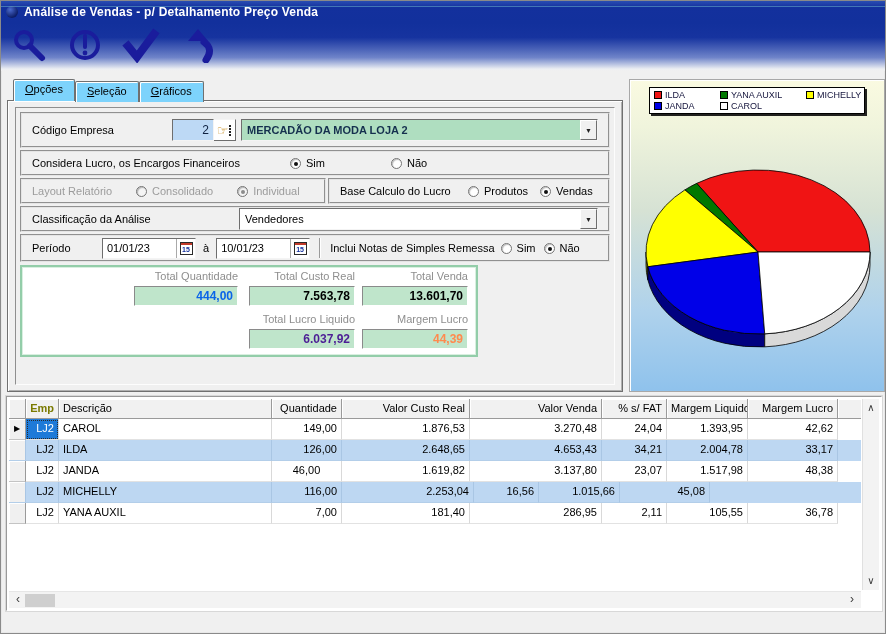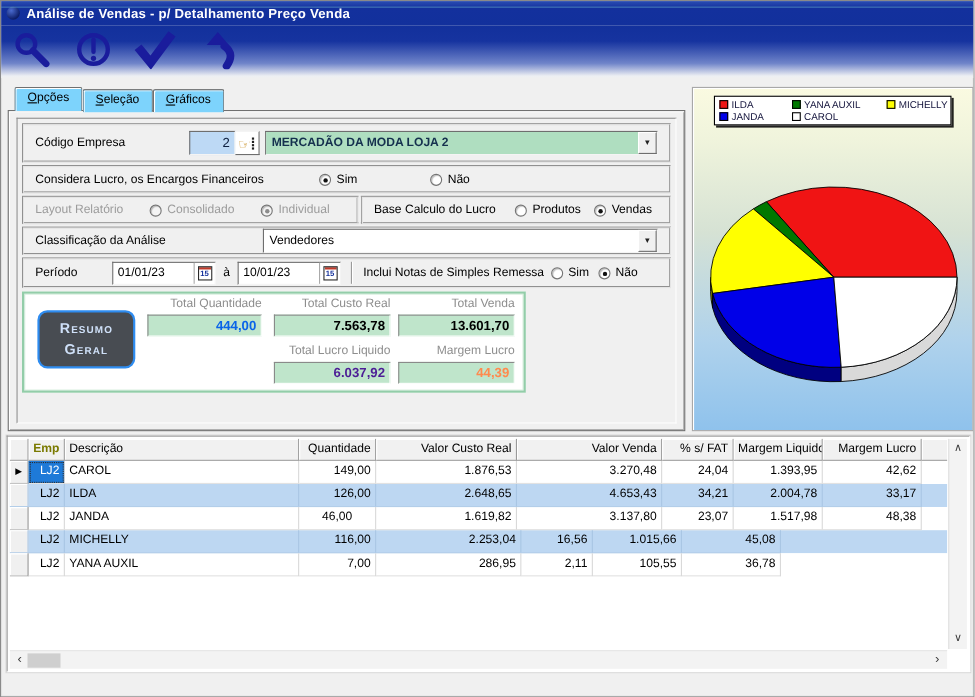--- a/index.html
+++ b/index.html
@@ -244,24 +244,20 @@
               </span>
               <span class="radio-opt">
                 <span class="radio checked"></span>
                 <span class="radio-label">Não</span>
               </span>
             </span>
         </div>
 
         <div class="resumo-row">
           <div class="resumo-box">
-            <div class="resumo-btn">
-              <span>Resumo</span>
-              <span>Geral</span>
-            </div>
             <div class="rfield rf-a">
                 <span class="rf-label">Total Quantidade</span>
                 <div class="rf-value" style="color: rgb(10, 100, 232);">444,00</div>
               </div>
             <div class="rfield rf-b">
                 <span class="rf-label">Total Custo Real</span>
                 <div class="rf-value" style="color: rgb(0, 0, 0);">7.563,78</div>
               </div>
             <div class="rfield rf-c">
                 <span class="rf-label">Total Venda</span>
@@ -372,20 +368,21 @@
           <div class="cell" style="width: 132px; text-align: right;">2.253,04</div>
           <div class="cell" style="width: 65px; text-align: right;">16,56</div>
           <div class="cell" style="width: 81px; text-align: right;">1.015,66</div>
           <div class="cell" style="width: 90px; text-align: right;">45,08</div>
         </div>
         <div class="grow">
           <div class="cell indcell" style="width: 17px;"></div>
           <div class="cell empcell" style="width: 33px; text-align: right;">LJ2</div>
           <div class="cell" style="width: 213px; text-align: left;">YANA AUXIL</div>
           <div class="cell" style="width: 70px; text-align: right;">7,00</div>
+          <div class="cell" style="width: 128px; text-align: right;">181,40</div>
           <div class="cell" style="width: 132px; text-align: right;">286,95</div>
           <div class="cell" style="width: 65px; text-align: right;">2,11</div>
           <div class="cell" style="width: 81px; text-align: right;">105,55</div>
           <div class="cell" style="width: 90px; text-align: right;">36,78</div>
         </div>
       </div>
     <div class="vscroll">
       <span class="arr up">∧</span>
       <span class="arr down">∨</span>
     </div>

